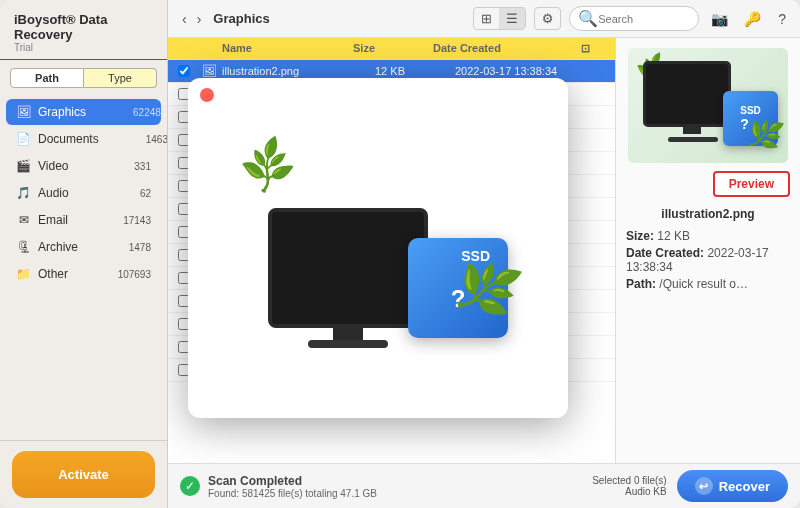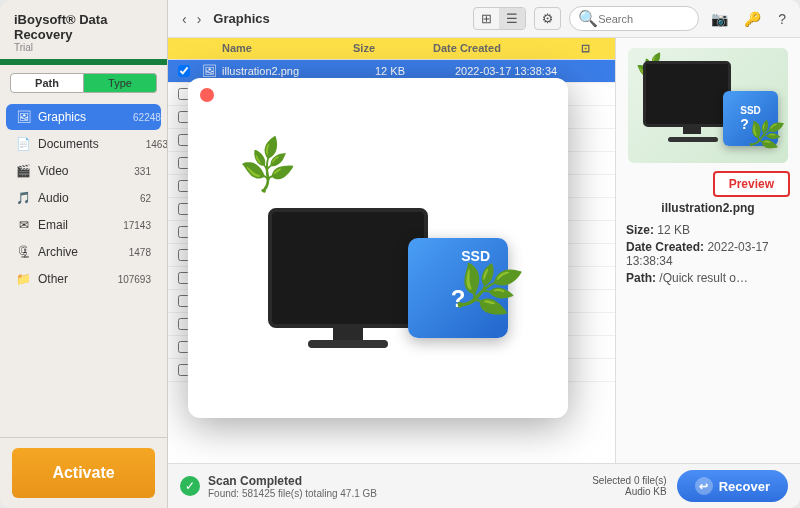--- a/index.html
+++ b/index.html
@@ -17,21 +17,21 @@
     .sidebar {
       width: 168px;
       background: #f0ece8;
       display: flex;
       flex-direction: column;
       border-right: 1px solid #d0ccc8;
       height: 508px;
     }
     .sidebar-header {
       padding: 12px 14px 6px;
-      border-bottom: 6px solid #15803d;
+      border-bottom: 1px solid #15803d;
     }
     .app-title {
       font-size: 13px;
       font-weight: 700;
       color: #2d2d2d;
     }
     .app-trial {
       font-size: 10px;
       color: #888;
     }
@@ -40,21 +40,21 @@
       padding: 8px 10px 6px;
       gap: 0;
     }
     .tab-btn {
       flex: 1;
       padding: 3px 0;
       font-size: 11px;
       text-align: center;
       border: 1px solid #b0aca8;
       cursor: pointer;
-      background: #22c55e;
+      background: #fef9c3;
       color: #333;
     }
     .tab-btn.active {
       background: white;
       font-weight: 600;
     }
     .tab-btn:first-child { border-radius: 4px 0 0 4px; }
     .tab-btn:last-child { border-radius: 0 4px 4px 0; border-left: none; }
 
     .sidebar-nav {
@@ -92,23 +92,23 @@
 
     .sidebar-footer {
       padding: 10px 12px;
       border-top: 1px solid #d0ccc8;
     }
     .activate-btn {
       width: 100%;
       padding: 16px;
       background: linear-gradient(180deg, #f5a623, #e8941a);
       border: none;
-      border-radius: 6px;
+      border-radius: 14px;
       color: white;
-      font-size: 16px;
+      font-size: 13px;
       font-weight: 600;
       cursor: pointer;
     }
 
     
     .main {
       flex: 1;
       display: flex;
       flex-direction: column;
       background: white;
@@ -265,21 +265,21 @@
     }
     .preview-btn {
       border: 2px solid #e03030;
       background: white;
       color: #e03030;
       border-radius: 4px;
       padding: 4px 14px;
       font-size: 12px;
       font-weight: 600;
       cursor: pointer;
-      margin-bottom: 4px;
+      margin-bottom: 10px;
       align-self: flex-end;
       margin-right: 0;
     }
     .preview-filename {
       font-size: 12px;
       font-weight: 600;
       color: #333;
       text-align: center;
       margin-bottom: 8px;
     }

